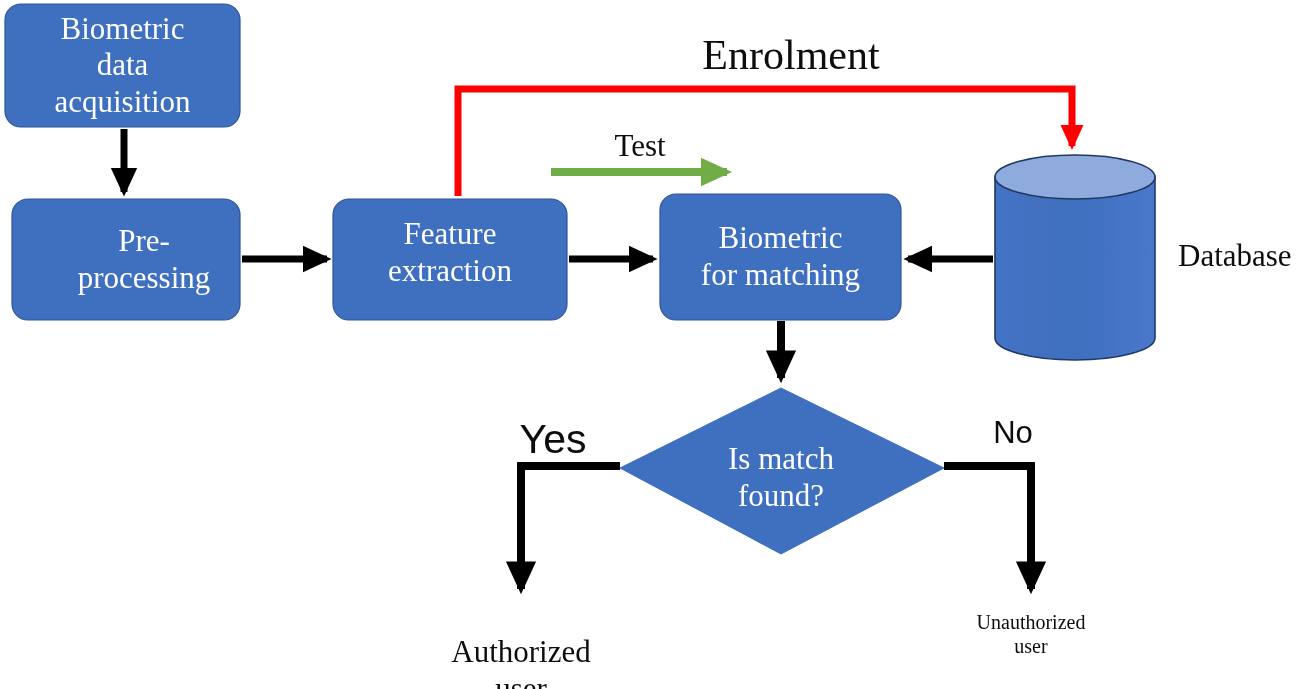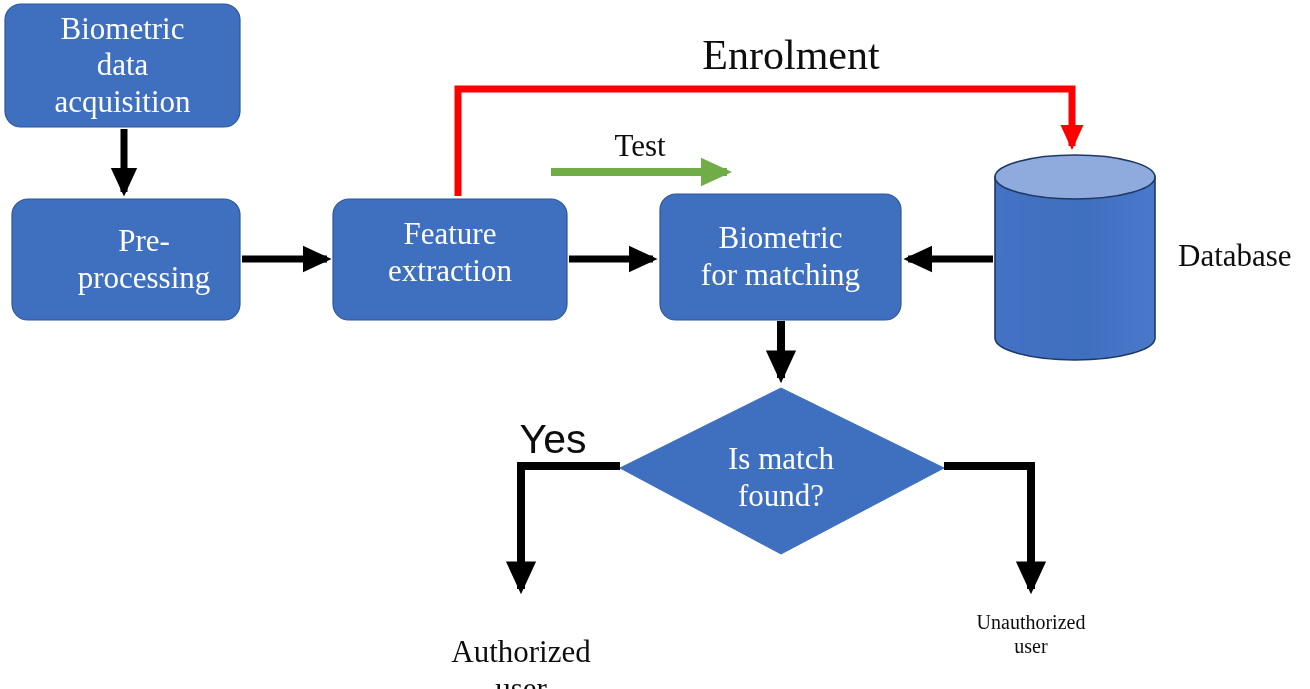--- a/index.html
+++ b/index.html
@@ -130,20 +130,21 @@
 found?</div>
 
   <div class="edge-label" style="left:1178px; top:238px; width:132px; font-size:31px; text-align:left;">Database</div>
 
   <div class="edge-label" style="left:666px; top:31px; width:250px; font-size:42px;">Enrolment</div>
 
   <div class="edge-label" style="left:565px; top:128px; width:150px; font-size:31px;text-align:center;">Test</div>
 
   <div class="edge-label sans" style="left:503px; top:415px; width:100px; font-size:41px;">Yes</div>
 
+  <div class="edge-label sans" style="left:963px; top:415px; width:100px; font-size:31px;">No</div>
 
   <div class="edge-label" style="left:391px; top:634px; width:260px; font-size:31px;">Authorized
 user</div>
 
   <div class="edge-label" style="left:896px; top:611px; width:270px; font-size:20px;">Unauthorized
 user</div>
 
 </div>
 
 </body></html>

